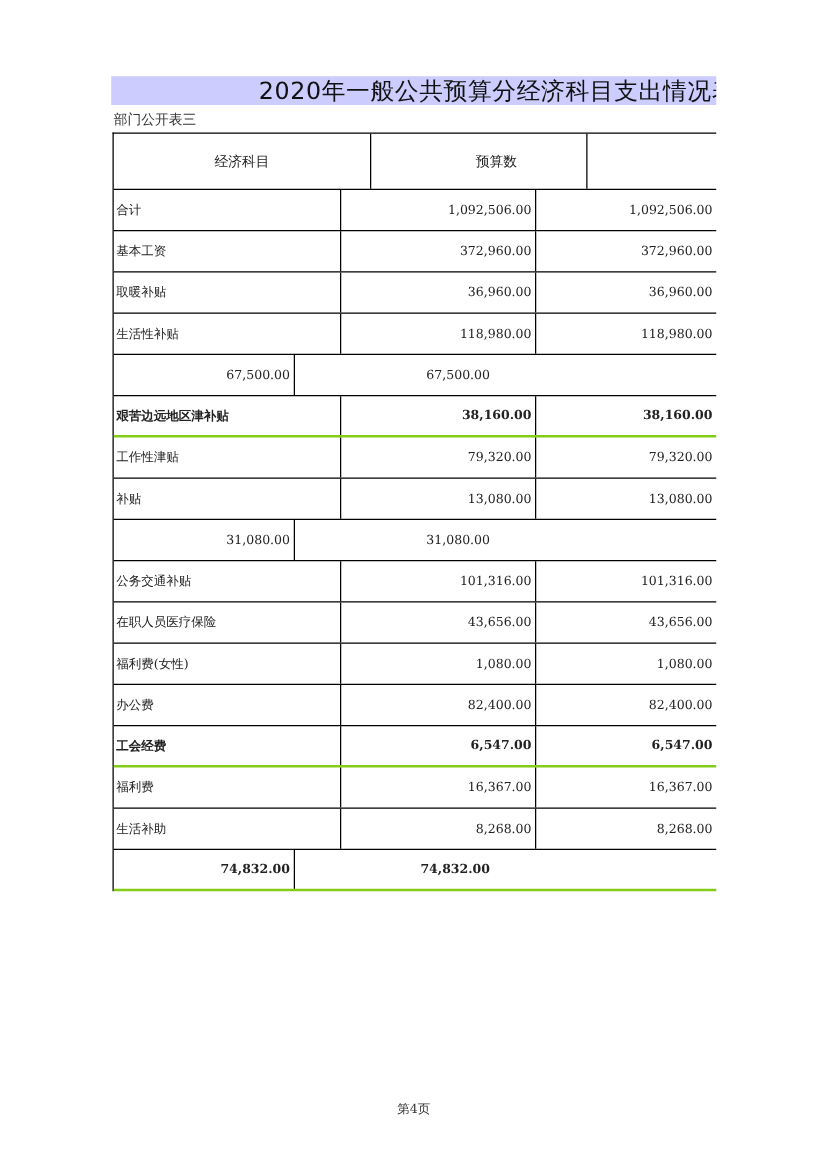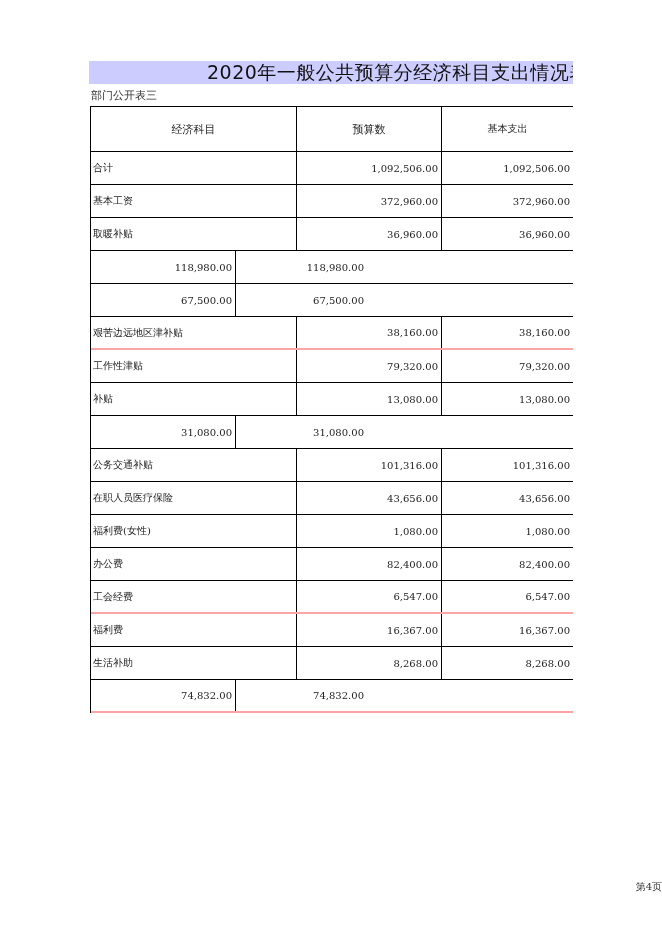--- a/index.html
+++ b/index.html
@@ -5,61 +5,61 @@
   html, body { margin: 0; padding: 0; background: #ffffff; }
   body { width: 662px; height: 936px; position: relative; overflow: hidden;
          font-family: "DejaVu Serif", "Liberation Serif", serif; color: #222; }
   .title-bar { position: absolute; left: 89px; top: 61px; width: 484px; height: 23px;
                background: #ccccff; overflow: hidden; white-space: nowrap; }
   .title-text { position: absolute; left: 118px; top: -1px; font-size: 19px;
                 font-family: "DejaVu Sans", "Liberation Sans", sans-serif; color: #111; letter-spacing: 0.5px; }
   .subtitle { position: absolute; left: 91px; top: 88px; font-size: 11px; color: #333; }
   .table { position: absolute; left: 90px; top: 106px; width: 482px; border-left: 1px solid #000;
            border-top: 1px solid #000; }
-  .row { display: flex; height: 32px; border-bottom: 1px solid #000; box-sizing: content-box; }
+  .row { display: flex; height: 32px; border-bottom: 1px solid #000; box-sizing: content-box; gap: 28px; }
   .row.header { height: 44px; }
-  .row.thick { border-bottom: 2px solid #fca5a5; height: 31px; }
+  .row.thick { border-bottom: 2px solid #84cc16; height: 31px; font-weight: bold; }
   .cell { box-sizing: border-box; height: 100%; display: flex; align-items: center; font-size: 10px; }
   .c1 { width: 206px; border-right: 1px solid #000; padding-left: 2px; }
   .c2 { width: 145px; border-right: 1px solid #000; justify-content: flex-end; padding-right: 3px; }
   .c3 { width: 131px; justify-content: flex-end; padding-right: 3px; font-size: 10px; }
   .row.header .cell { justify-content: center; padding: 0; font-size: 11px; }
   .row.header .c3 { font-size: 10px; }
-  .footer { position: absolute; top: 880px; left: 0; width: 662px; text-align: right; font-size: 10px; color: #333; }
+  .footer { position: absolute; top: 880px; left: 0; width: 662px; text-align: center; font-size: 10px; color: #333; }
 </style>
 </head>
 <body>
 
 <div class="title-bar">
   <span class="title-text">2020年一般公共预算分经济科目支出情况表</span>
 </div>
 <div class="subtitle">部门公开表三</div>
 
 <div class="table">
   <div class="row header">
     <div class="cell c1">经济科目</div>
     <div class="cell c2">预算数</div>
-    <div class="cell c3">基本支出</div>
   </div>
   <div class="row">
     <div class="cell c1">合计</div>
     <div class="cell c2">1,092,506.00</div>
     <div class="cell c3">1,092,506.00</div>
   </div>
   <div class="row">
     <div class="cell c1">基本工资</div>
     <div class="cell c2">372,960.00</div>
     <div class="cell c3">372,960.00</div>
   </div>
   <div class="row">
     <div class="cell c1">取暖补贴</div>
     <div class="cell c2">36,960.00</div>
     <div class="cell c3">36,960.00</div>
   </div>
   <div class="row">
+    <div class="cell c1">生活性补贴</div>
     <div class="cell c2">118,980.00</div>
     <div class="cell c3">118,980.00</div>
   </div>
   <div class="row">
     <div class="cell c2">67,500.00</div>
     <div class="cell c3">67,500.00</div>
   </div>
   <div class="row thick">
     <div class="cell c1">艰苦边远地区津补贴</div>
     <div class="cell c2">38,160.00</div>

